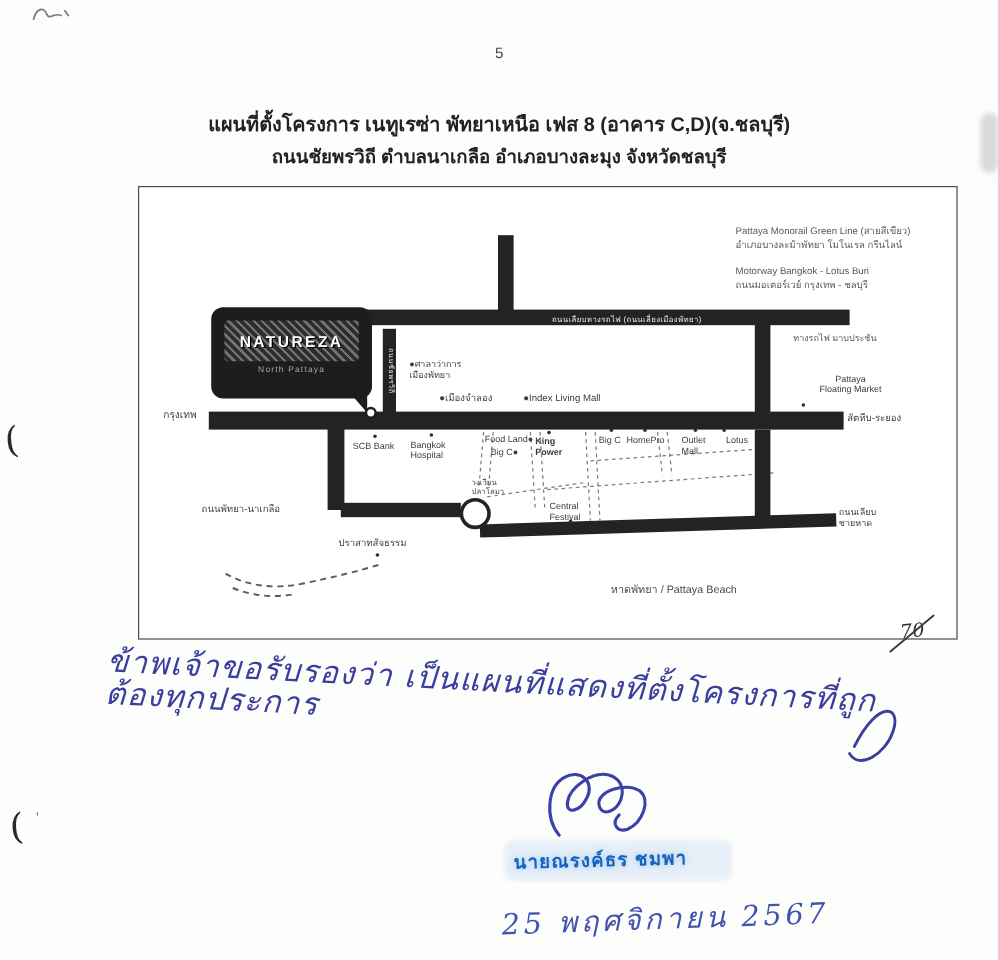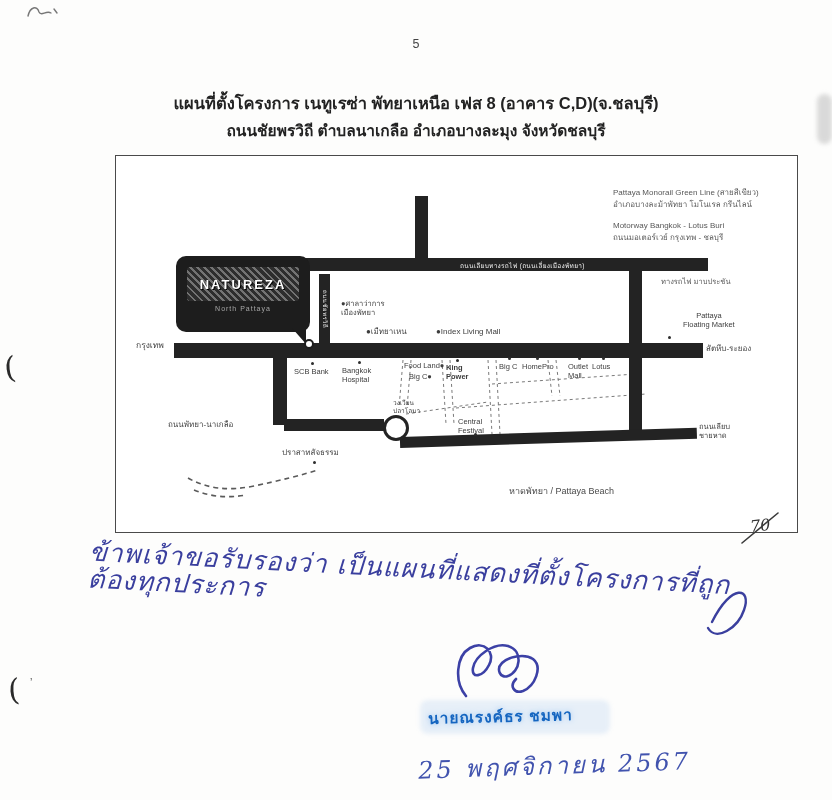--- a/index.html
+++ b/index.html
@@ -147,21 +147,21 @@
     <div class="nat-plate">
       <span class="nat-name">NATUREZA</span>
     </div>
     <div class="nat-sub">North Pattaya</div>
   </div>
   <div class="nat-tail"></div>
   <div class="nat-tip"></div>
 
   <div class="lm pre" style="left:225px;top:143px;">●ศาลาว่าการ
 เมืองพัทยา</div>
-  <div class="lm" style="left:250px;top:171px;font-size:8px;">●เมืทยาเหน</div>
+  <div class="lm" style="left:250px;top:171px;font-size:8px;">●เมืองจำลอง</div>
   <div class="lm" style="left:320px;top:171px;font-size:8px;">●Index Living Mall</div>
 
   <div class="dot" style="left:195px;top:206px;"></div>
   <div class="lm" style="left:178px;top:211px;">SCB Bank</div>
   <div class="dot" style="left:242px;top:205px;"></div>
   <div class="lm pre" style="left:226px;top:210px;">Bangkok
 Hospital</div>
 
   <div class="lm" style="left:288px;top:205px;">Food Land●</div>
   <div class="lm" style="left:293px;top:216px;">Big C●</div>
@@ -170,21 +170,21 @@
 Power</div>
 
   <div class="dot" style="left:392px;top:201px;"></div>
   <div class="lm" style="left:383px;top:206px;">Big C</div>
   <div class="dot" style="left:420px;top:201px;"></div>
   <div class="lm" style="left:406px;top:206px;">HomePro</div>
   <div class="dot" style="left:462px;top:201px;"></div>
   <div class="lm pre" style="left:452px;top:206px;">Outlet
 Mall</div>
   <div class="dot" style="left:486px;top:201px;"></div>
-  <div class="lm" style="left:476px;top:206px;">Lotus</div>
+  <div class="lm" style="left:489px;top:206px;">Lotus</div>
 
   <div class="lm pre" style="left:277px;top:243px;font-size:6.5px;">วงเวียน
 ปลาโลมา</div>
   <div class="lm pre" style="left:342px;top:261px;">Central
 Festival</div>
   <div class="dot" style="left:358px;top:277px;"></div>
 
   <div class="lm" style="left:166px;top:292px;font-size:8px;">ปราสาทสัจธรรม</div>
   <div class="dot" style="left:197px;top:305px;"></div>
 

